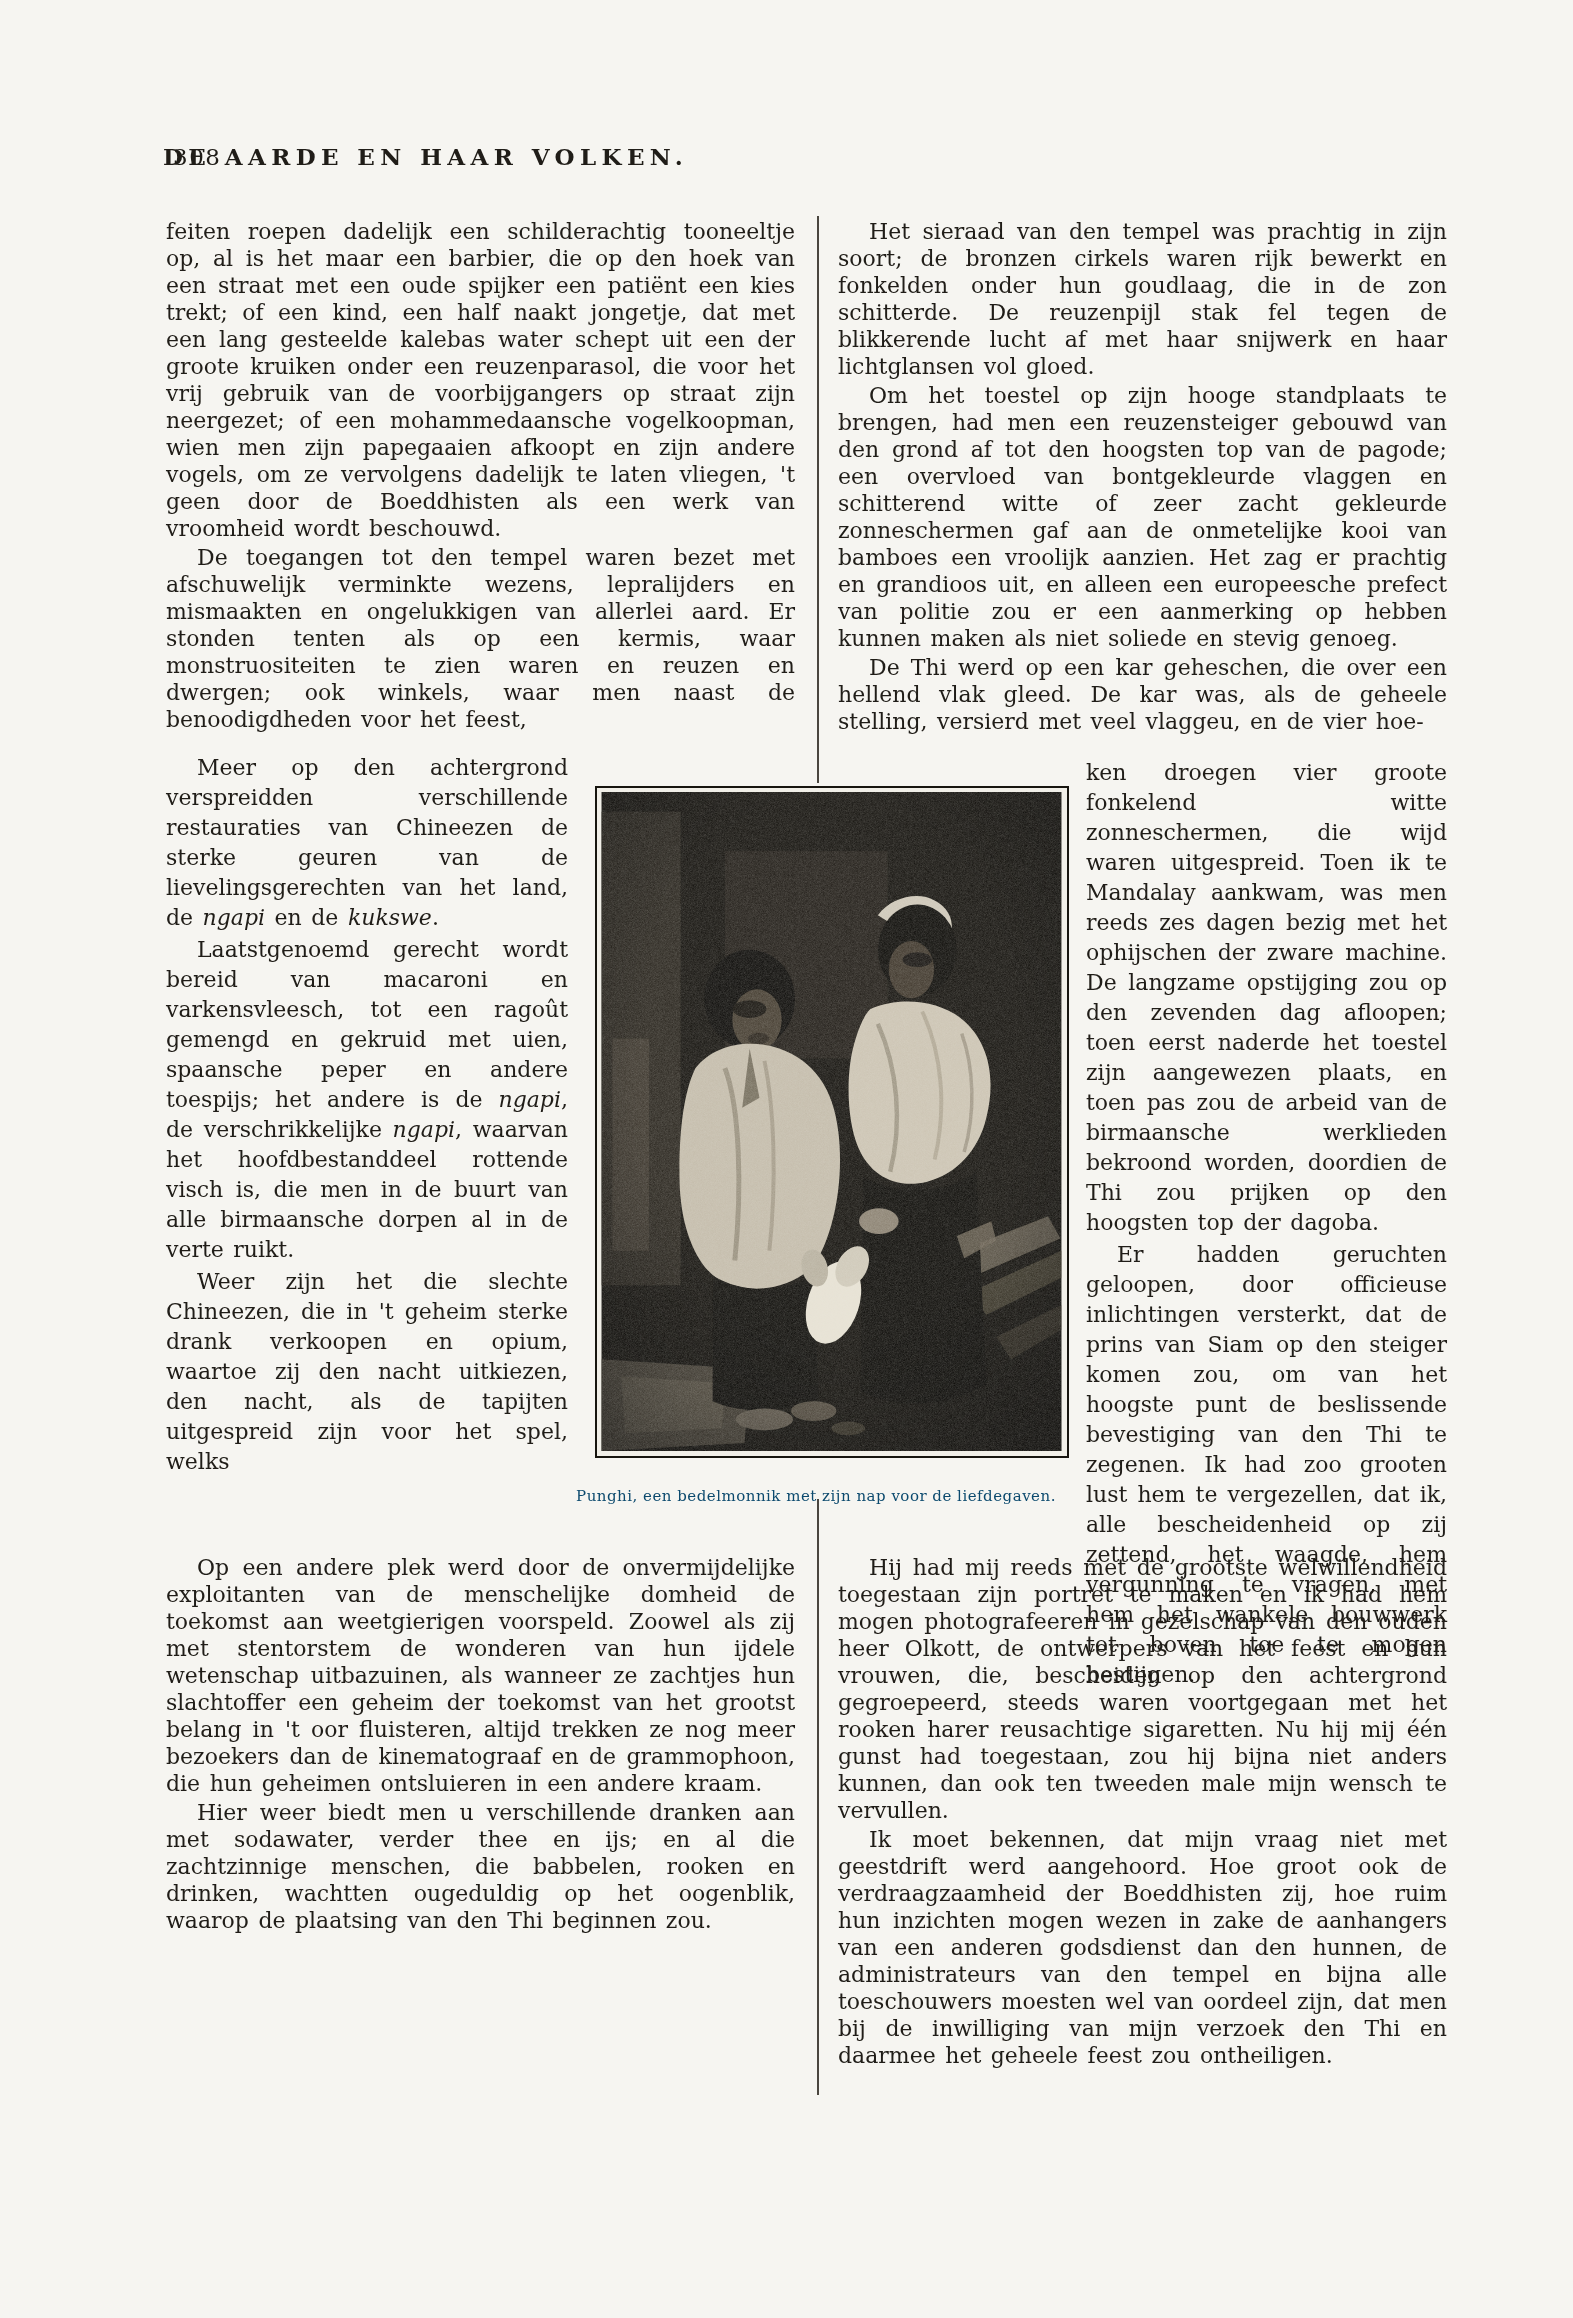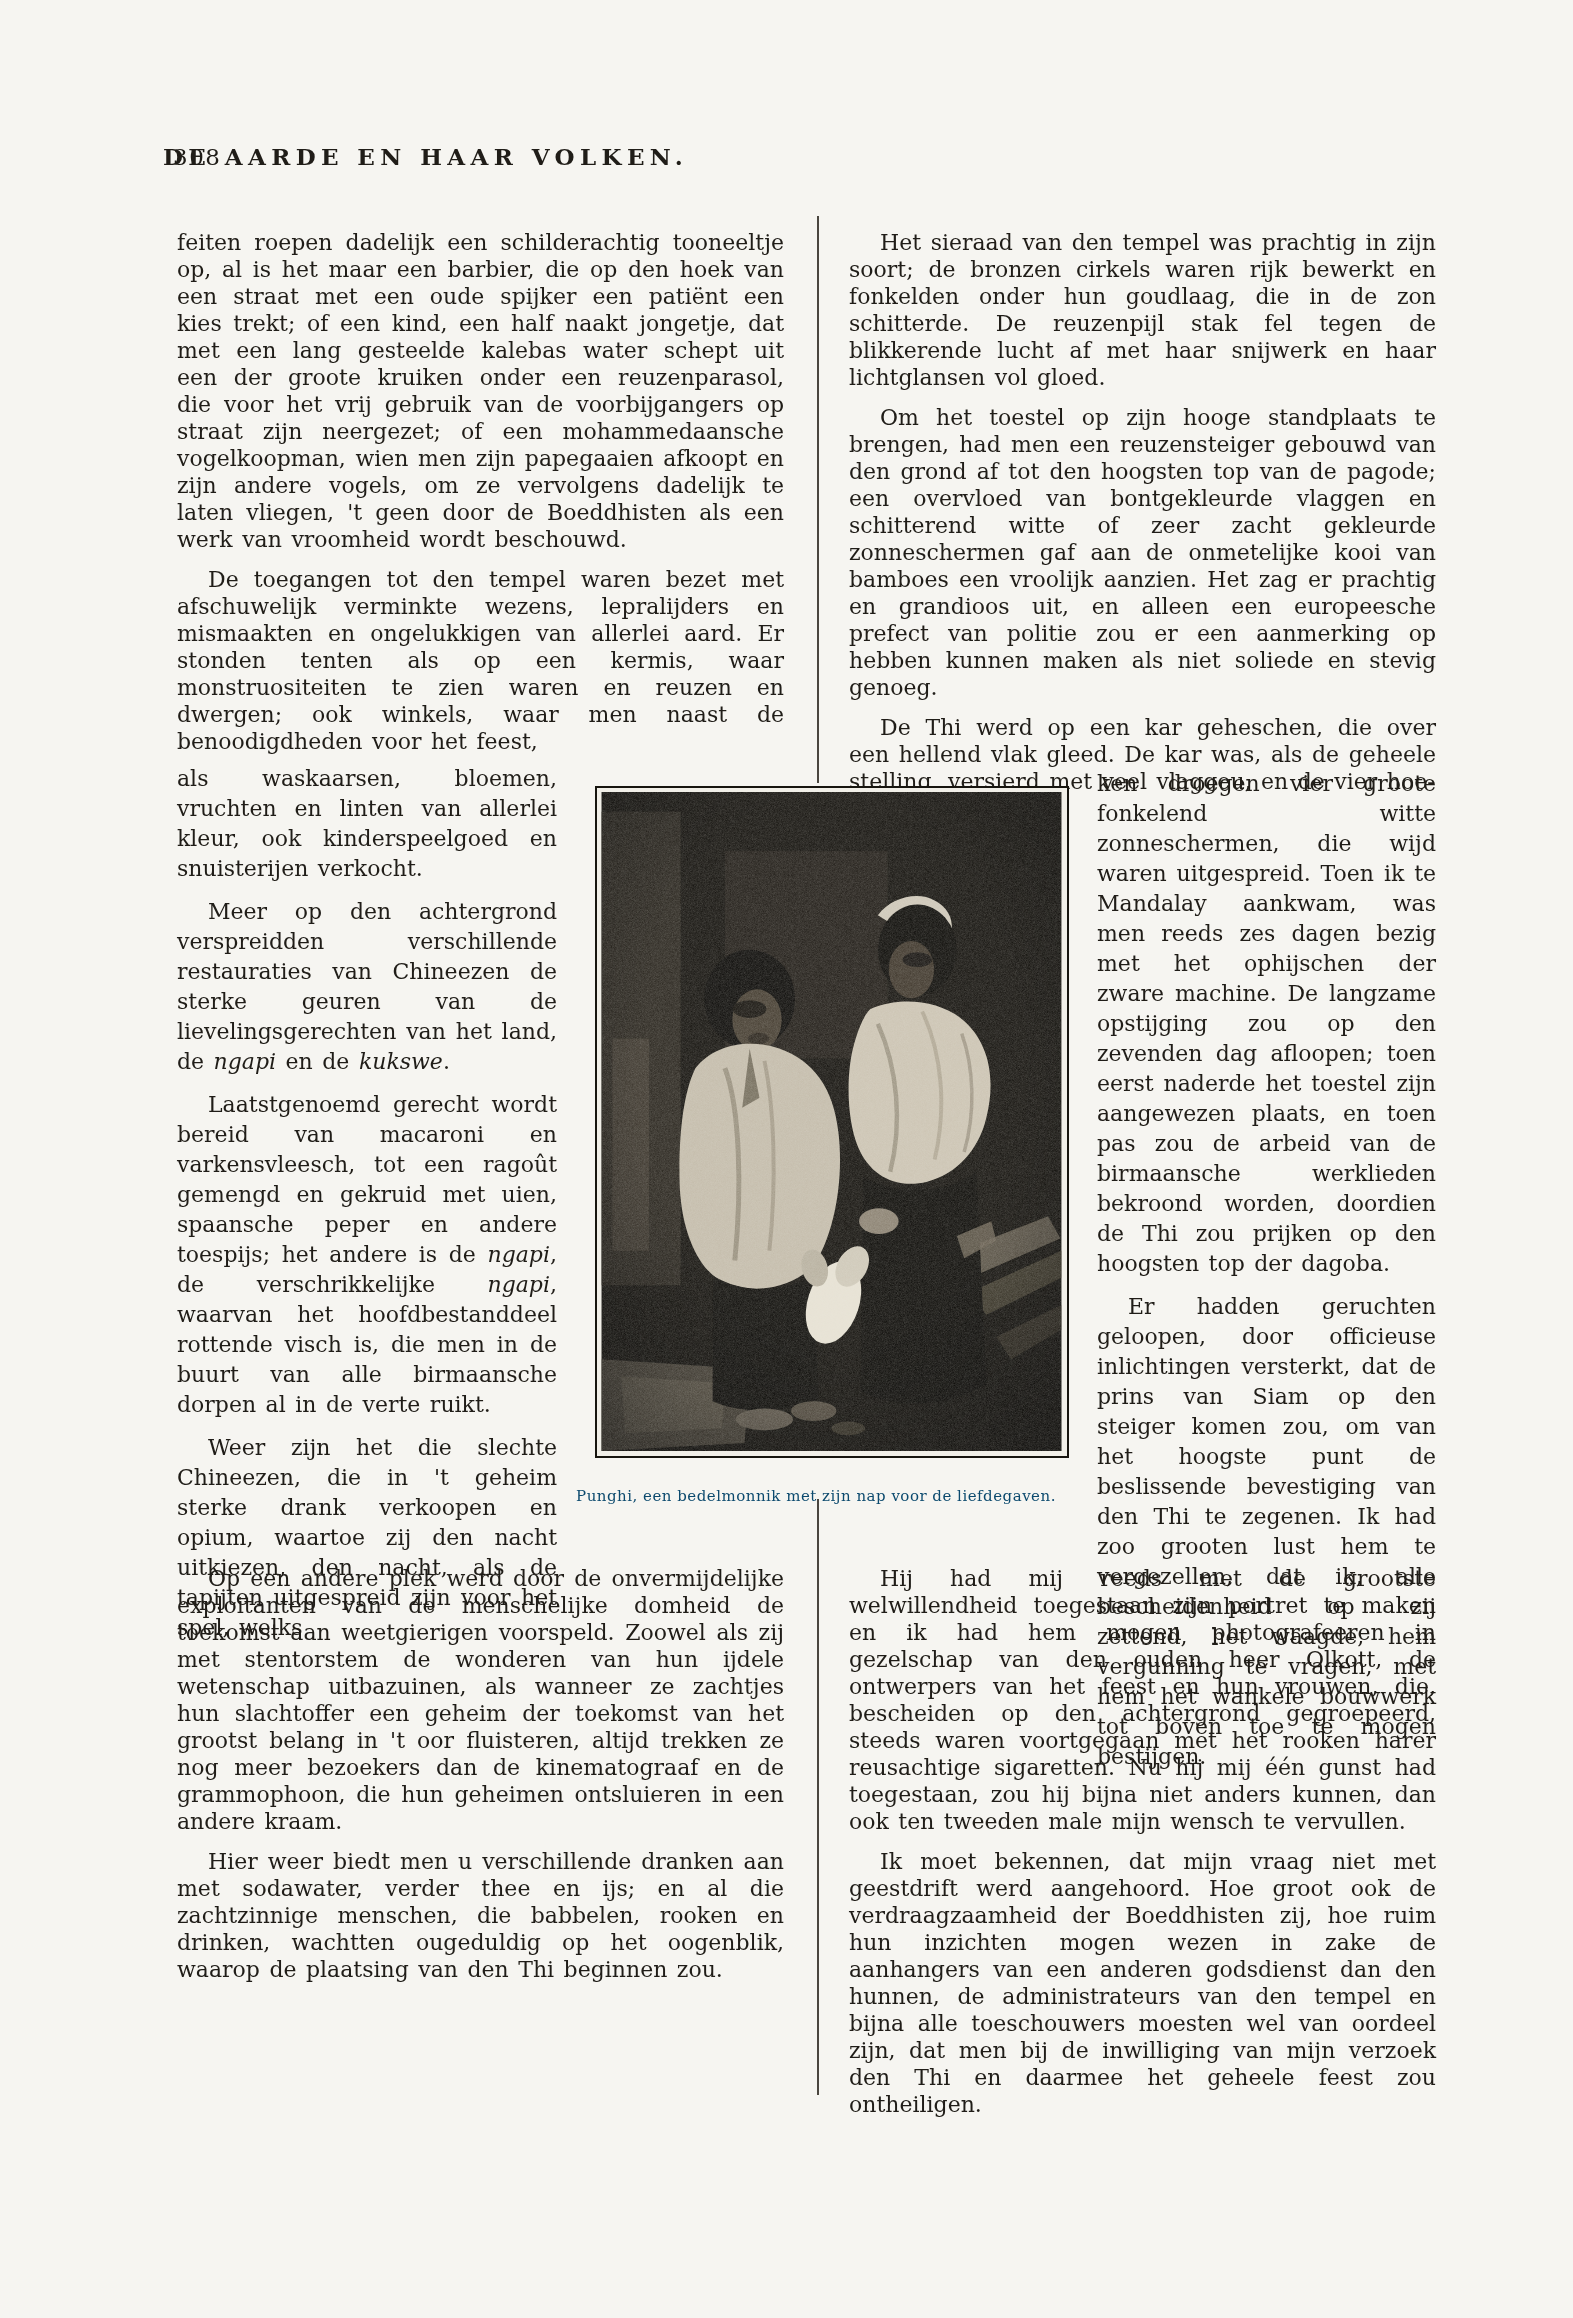--- a/index.html
+++ b/index.html
@@ -29,21 +29,21 @@
   #rule-top { top: 216px; height: 567px; }
   #rule-bottom { top: 1499px; height: 596px; }
 
   .textblock {
     position: absolute;
     text-align: justify;
     font-size: 22px;
     line-height: 27px;
     word-spacing: 2.5px;
   }
-  .textblock p { margin: 13px; }
+  .textblock p { margin: 2px; }
   .textblock p.indent { text-indent: 31px; }
 
   #left-top    { left: 164px;  top: 216px;  width: 633px; }
   #left-beside { left: 164px;  top: 751px; width: 406px;  line-height: 30px; }
   #left-bottom { left: 164px;  top: 1552px; width: 633px; }
 
   #right-top    { left: 836px; top: 216px;  width: 613px; }
   #right-beside { left: 1084px; top: 756px; width: 365px;  line-height: 30px; }
   #right-bottom { left: 836px; top: 1552px; width: 613px; }
 
@@ -73,21 +73,20 @@
 
   <div class="rule-v" id="rule-top"></div>
   <div class="rule-v" id="rule-bottom"></div>
 
   <div class="textblock" id="left-top">
     <p class="par">feiten roepen dadelijk een schilderachtig tooneeltje op, al is het maar een barbier, die op den hoek van een straat met een oude spijker een patiënt een kies trekt; of een kind, een half naakt jongetje, dat met een lang gesteelde kalebas water schept uit een der groote kruiken onder een reuzenparasol, die voor het vrij gebruik van de voorbijgangers op straat zijn neergezet; of een mohammedaansche vogelkoopman, wien men zijn papegaaien afkoopt en zijn andere vogels, om ze vervolgens dadelijk te laten vliegen, 't geen door de Boeddhisten als een werk van vroomheid wordt beschouwd.</p>
     <p class="par indent">De toegangen tot den tempel waren bezet met afschuwelijk verminkte wezens, lepralijders en mismaakten en ongelukkigen van allerlei aard. Er stonden tenten als op een kermis, waar monstruositeiten te zien waren en reuzen en dwergen; ook winkels, waar men naast de benoodigdheden voor het feest,</p>
   </div>
 
   <div class="textblock" id="left-beside">
-    <p class="par">als waskaarsen, bloemen, vruchten en linten van allerlei kleur, ook kinderspeelgoed en snuisterijen verkocht.</p>
     <p class="par indent">Meer op den achtergrond verspreidden verschillende restauraties van Chineezen de sterke geuren van de lievelingsgerechten van het land, de <i>ngapi</i> en de <i>kukswe</i>.</p>
     <p class="par indent">Laatstgenoemd gerecht wordt bereid van macaroni en varkensvleesch, tot een ragoût gemengd en gekruid met uien, spaansche peper en andere toespijs; het andere is de <i>ngapi</i>, de verschrikkelijke <i>ngapi</i>, waarvan het hoofdbestanddeel rottende visch is, die men in de buurt van alle birmaansche dorpen al in de verte ruikt.</p>
     <p class="par indent">Weer zijn het die slechte Chineezen, die in 't geheim sterke drank verkoopen en opium, waartoe zij den nacht uitkiezen, den nacht, als de tapijten uitgespreid zijn voor het spel, welks</p>
   </div>
 
   <div class="textblock" id="left-bottom">
     <p class="par indent">Op een andere plek werd door de onvermijdelijke exploitanten van de menschelijke domheid de toekomst aan weetgierigen voorspeld. Zoowel als zij met stentorstem de wonderen van hun ijdele wetenschap uitbazuinen, als wanneer ze zachtjes hun slachtoffer een geheim der toekomst van het grootst belang in 't oor fluisteren, altijd trekken ze nog meer bezoekers dan de kinematograaf en de grammophoon, die hun geheimen ontsluieren in een andere kraam.</p>
     <p class="par indent">Hier weer biedt men u verschillende dranken aan met sodawater, verder thee en ijs; en al die zachtzinnige menschen, die babbelen, rooken en drinken, wachtten ougeduldig op het oogenblik, waarop de plaatsing van den Thi beginnen zou.</p>
   </div>
 

